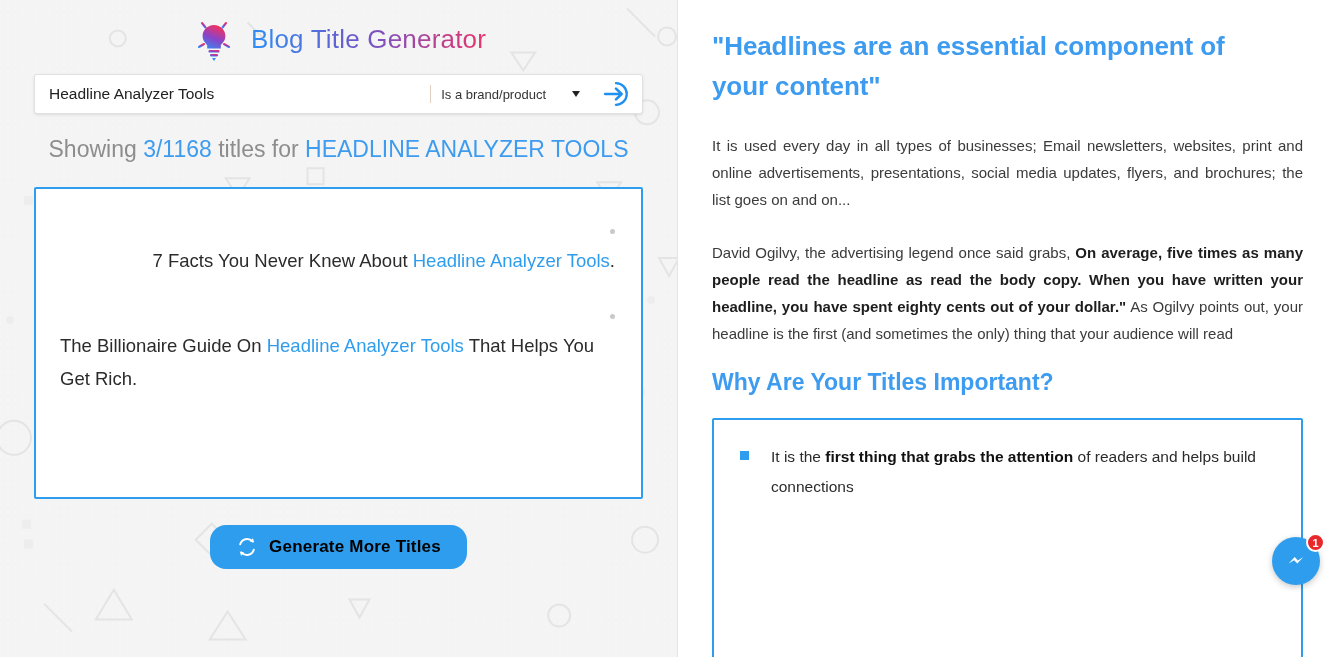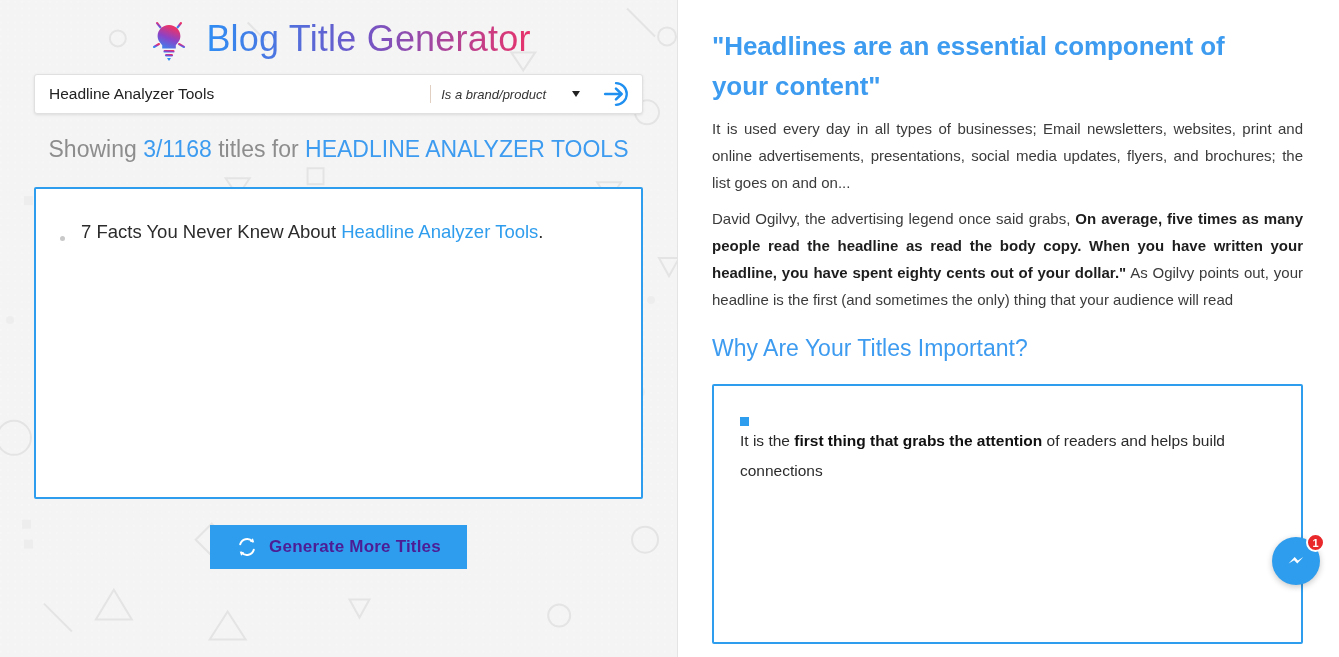--- a/index.html
+++ b/index.html
@@ -24,21 +24,21 @@
   .bg-deco svg { width: 100%; height: 100%; display: block; }
 
   .left-inner { position: relative; z-index: 2; padding: 0 32px; }
 
   .brand-row {
     display: flex; align-items: center; justify-content: center;
     gap: 14px; padding-top: 16px; height: 62px;
   }
   .bulb { width: 46px; height: 46px; display: block; }
   .brand-title {
-    font-size: 36px;
+    font-size: 26px;
     letter-spacing: .2px;
     background: linear-gradient(90deg,#2f8ef4 0%, #6f56c8 48%, #e8336b 100%);
     -webkit-background-clip: text; background-clip: text;
     -webkit-text-fill-color: transparent; color: #6f56c8;
     white-space: nowrap;
   }
 
   .search-bar {
     margin: 12px 2px 0 2px;
     height: 40px;
@@ -49,21 +49,21 @@
     display: flex; align-items: center;
     padding: 0 12px 0 14px;
   }
   .search-input {
     flex: 1 1 auto; border: 0; outline: 0;
     font-family: "Liberation Sans", sans-serif;
     font-size: 15.5px; color: #222; background: transparent;
     height: 100%;
   }
   .sep { width: 1px; height: 18px; background: #c9a98f; opacity:.55; margin: 0 10px 0 6px; flex: 0 0 1px; }
-  .select-wrap { display: flex; align-items: center; gap: 26px; flex: 0 0 auto; padding-right: 6px; font-style: italic; }
+  .select-wrap { display: flex; align-items: center; gap: 26px; flex: 0 0 auto; padding-right: 6px; }
   .select-label { font-size: 13px; color: #333; white-space: nowrap; }
   .caret { width: 0; height: 0; border-left: 4.5px solid transparent; border-right: 4.5px solid transparent; border-top: 6px solid #222; }
   .go-btn { flex: 0 0 auto; margin-left: 16px; display: flex; align-items: center; cursor: pointer; background: none; border: 0; padding: 0; }
 
   .showing {
     text-align: center; margin-top: 22px;
     font-size: 23px; color: #8d8d8d; white-space: nowrap;
   }
   .showing .hl { color: #3d9bf0; }
   .showing .kw { color: #3d9bf0; }
@@ -71,67 +71,68 @@
   .results-box {
     margin: 24px 2px 0 2px;
     height: 312px;
     background: #fff;
     border: 2px solid #2f9ded;
     border-radius: 2px;
     padding: 26px 26px 10px 24px;
     overflow: hidden;
   }
   .result-item {
-    display: flex; align-items: center; gap: 16px;
+    display: flex; align-items: flex-end; gap: 10px;
     font-size: 18.5px; line-height: 33px; color: #2b2b2b;
     margin-bottom: 23px;
+    flex-direction: column;
   }
   .result-item:last-child { margin-bottom: 0; }
   .dot { flex: 0 0 5px; width: 5px; height: 5px; border-radius: 50%; background: #c9c9c9; margin-top: 14px; }
   .result-text { flex: 1 1 auto; }
   .result-text .kw { color: #2f9ded; }
 
   .gen-wrap { display: flex; justify-content: center; margin-top: 26px; }
   .gen-btn {
     display: inline-flex; align-items: center; gap: 11px;
-    background: #2f9ded; color: #4c1d95; border: 0; cursor: pointer;
-    height: 44px; padding: 2px 26px; border-radius: 0;
+    background: #2f9ded; color: #000000; border: 0; cursor: pointer;
+    height: 44px; padding: 2px 26px; border-radius: 16px;
     font-family: "Liberation Sans", sans-serif;
     font-size: 17px; font-weight: bold; letter-spacing: .2px;
   }
 
   
   .right-panel {
     position: relative; flex: 1 1 auto;
     background: #fff; height: 657px; overflow: hidden;
     padding: 26px 36px 0 34px;
   }
   .r-head {
     color: #3d9bf0; font-size: 26px; font-weight: bold;
     line-height: 40px; letter-spacing: -.1px;
     max-width: 560px;
   }
   .r-para {
-    margin-top: 9px;
+    margin-top: 26px;
     font-size: 15px; line-height: 27px; color: #3b3b3b;
     text-align: justify;
   }
   .r-para b { font-weight: bold; color: #1d1d1d; }
   .r-sub {
     margin-top: 22px;
-    color: #3d9bf0; font-size: 23px; font-weight: normal;
+    color: #3d9bf0; font-size: 23px; font-weight: bold;
   }
   .r-list-box {
     margin-top: 22px;
     border: 2px solid #2f9ded;
     border-radius: 2px;
     padding: 22px 26px 22px 26px;
     min-height: 260px;
   }
-  .r-li { display: flex; align-items: flex-start; margin-bottom: 27px; flex-direction: column; }
+  .r-li { display: flex; align-items: flex-start; gap: 22px; margin-bottom: 27px; }
   .r-li:last-child { margin-bottom: 0; }
   .sq { flex: 0 0 9px; width: 9px; height: 9px; background: #2f9ded; margin-top: 9px; }
   .r-li-text { flex: 1 1 auto; font-size: 15.5px; line-height: 30px; color: #2b2b2b; }
   .r-li-text b { font-weight: bold; color: #111; }
 
   
   .fb-chat {
     position: absolute; right: 19px; bottom: 72px;
     width: 48px; height: 48px; z-index: 30; cursor: pointer;
   }
@@ -247,20 +248,24 @@
 
       <div class="showing">
         <span>Showing </span><span class="hl">3/1168</span><span> titles for </span><span class="kw">HEADLINE ANALYZER TOOLS</span>
       </div>
 
       <div class="results-box">
         <div class="result-item">
           <span class="dot"></span>
           <span class="result-text"><span>7 Facts You Never Knew About </span><span class="kw">Headline Analyzer Tools</span><span>.</span></span>
         </div>
+        <div class="result-item">
+          <span class="dot"></span>
+          <span class="result-text"><span>The Billionaire Guide On </span><span class="kw">Headline Analyzer Tools</span><span> That Helps You Get Rich.</span></span>
+        </div>
       </div>
 
       <div class="gen-wrap">
         <button class="gen-btn">
           <svg width="22" height="22" viewBox="0 0 22 22" xmlns="http://www.w3.org/2000/svg">
             <path d="M4.2 8.3 A7.2 7.2 0 0 1 16.4 5.4" fill="none" stroke="#fff" stroke-width="2" stroke-linecap="round"></path>
             <path d="M17.8 13.7 A7.2 7.2 0 0 1 5.6 16.6" fill="none" stroke="#fff" stroke-width="2" stroke-linecap="round"></path>
             <polygon points="16.9,2.2 18.2,6.6 13.8,5.6" fill="#fff"></polygon>
             <polygon points="5.1,19.8 3.8,15.4 8.2,16.4" fill="#fff"></polygon>
           </svg>

